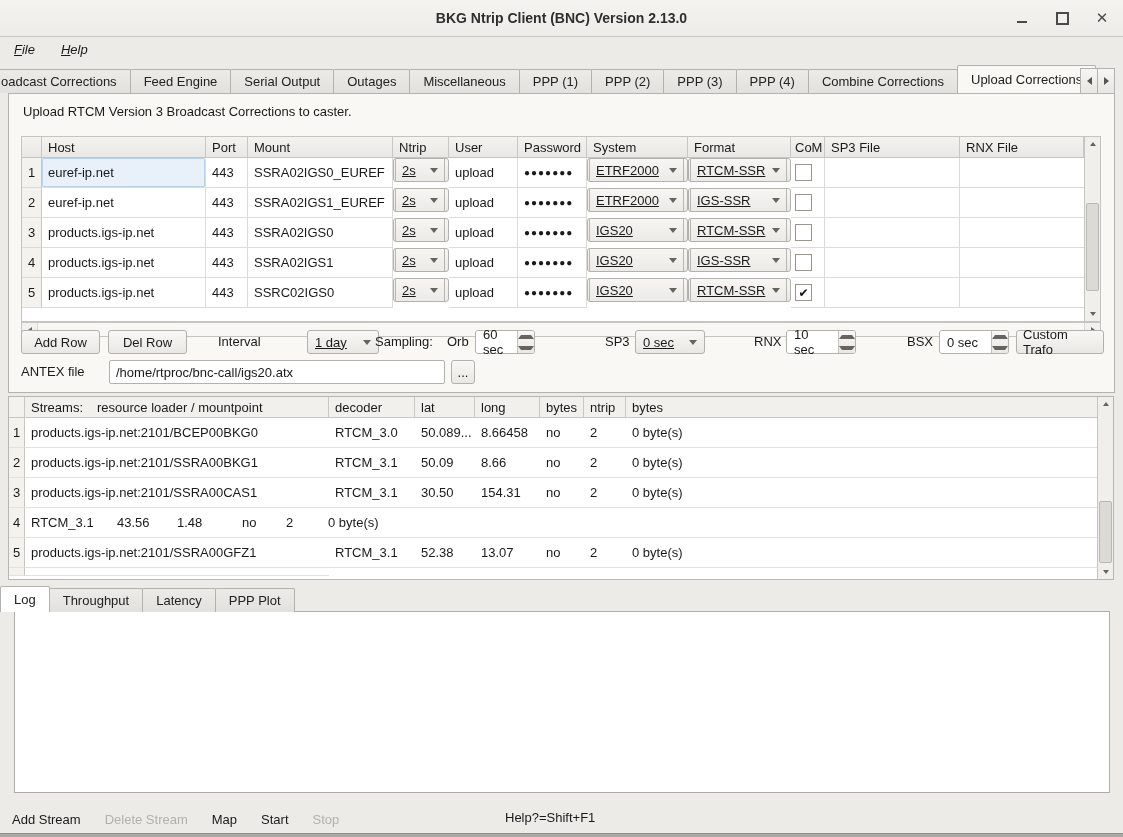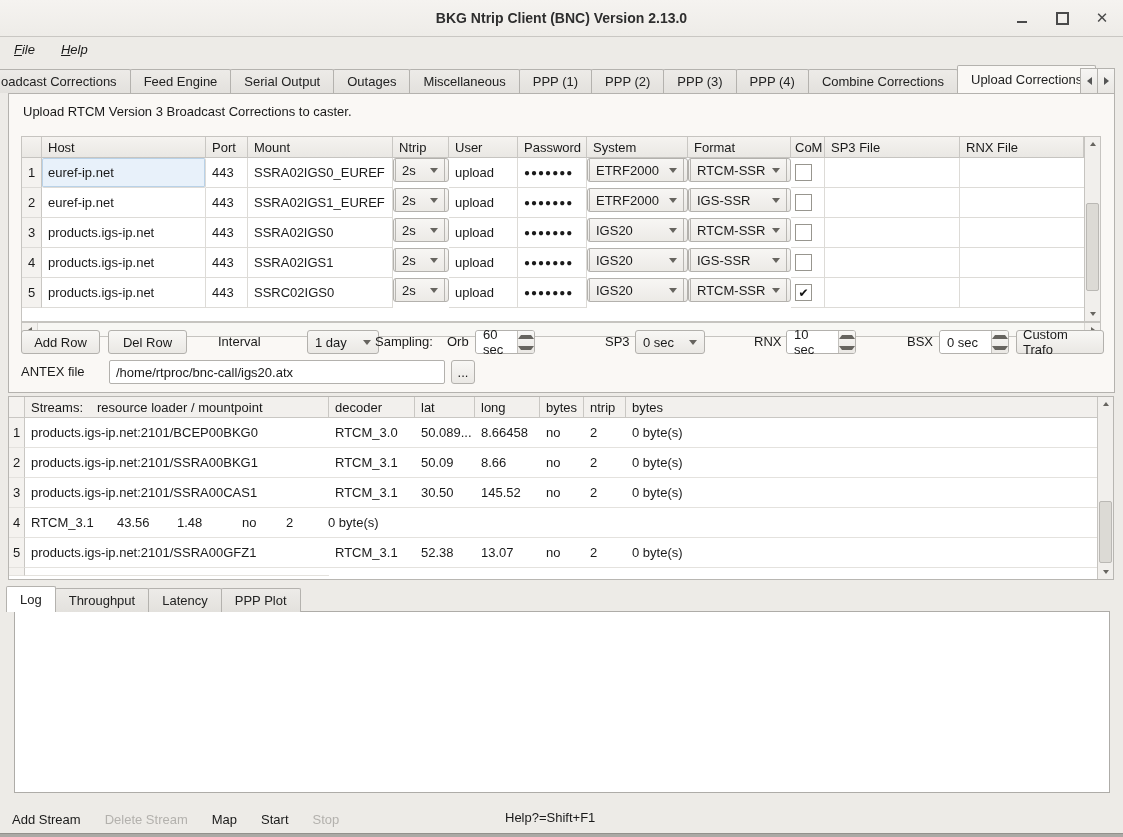--- a/index.html
+++ b/index.html
@@ -76,21 +76,21 @@
   .sb-btn{position:absolute;left:0;width:15px;height:14px;display:flex;align-items:center;justify-content:center;background:#f1efec;}
   .sb-thumb{position:absolute;left:1px;width:13px;background:#dcdad5;border:1px solid #bab8b4;border-radius:2px;box-sizing:border-box;}
   .hscroll{position:absolute;left:12px;top:228px;width:1080px;height:15px;background:#f3f1ee;border:1px solid #c6c4c0;box-sizing:border-box;display:flex;align-items:center;}
   .hs-btn{width:15px;height:13px;display:flex;align-items:center;justify-content:center;}
   .hs-track{flex:1;height:13px;background:#f8f7f4;border-left:1px solid #d8d6d2;border-right:1px solid #d8d6d2;}
   
   .controls{position:absolute;left:0;top:236px;width:1105px;height:26px;}
   .btn{background:linear-gradient(#f8f7f5,#eae8e4);border:1px solid #b3b1ad;border-radius:3px;
     height:24px;display:inline-flex;align-items:center;justify-content:center;padding:0 12px;box-sizing:border-box;}
   .combo{background:linear-gradient(#f8f7f5,#eae8e4);border:1px solid #b3b1ad;border-radius:3px;height:24px;
-    display:inline-flex;align-items:center;justify-content:space-between;padding:0 7px;box-sizing:border-box;}
+    display:inline-flex;align-items:center;justify-content:space-between;padding:0 7px;box-sizing:border-box;text-decoration:underline;}
   .spin{background:#fff;border:1px solid #b3b1ad;border-radius:3px;height:24px;display:inline-flex;align-items:stretch;box-sizing:border-box;}
   .spin .val{padding:0 7px;display:flex;align-items:center;flex:1;background:#fff;border-radius:3px 0 0 3px;}
   .spin .arrows{width:16px;display:flex;flex-direction:column;background:linear-gradient(#f8f7f5,#eae8e4);border-left:1px solid #c3c1bd;border-radius:0 2px 2px 0;}
   .spin .arrows div{flex:1;display:flex;align-items:center;justify-content:center;}
   .ctl{position:absolute;top:0;}
   .lbl{position:absolute;top:4px;}
   
   .antex{position:absolute;left:0;top:266px;width:1105px;height:26px;}
   .antex .field{position:absolute;left:100px;top:0;width:336px;height:24px;background:#fff;border:1px solid #b3b1ad;
     border-radius:2px;display:flex;align-items:center;padding-left:6px;box-sizing:border-box;}
@@ -105,21 +105,21 @@
   .s-mount{width:304px;}
   .sheader .s-mount{display:flex;gap:14px;}
   .s-dec{width:86px;}
   .s-lat{width:60px;}
   .s-long{width:65px;}
   .s-nmea{width:44px;}
   .s-ntrip{width:42px;}
   .s-bytes{flex:1;border-right:none;}
   .srow.partial{height:8px;overflow:hidden;}
   
-  .logtabs{position:absolute;left:6px;top:586px;height:26px;display:flex;align-items:flex-end;}
+  .logtabs{position:absolute;left:0;top:586px;height:26px;display:flex;align-items:flex-end;}
   .logtabs .tab{z-index:1;}
   .logtabs .tab.active{height:25px;line-height:25px;background:#fff;z-index:2;}
   .logarea{position:absolute;left:14px;top:611px;width:1096px;height:182px;background:#fff;border:1px solid #aeaca8;box-sizing:border-box;}
   
   .bottombar{position:absolute;left:0;top:806px;width:1123px;height:26px;display:flex;align-items:center;padding-left:12px;gap:24px;}
   .bb-action{white-space:nowrap;}
   .bb-action.disabled{color:#b3b1ad;}
   .bb-help{position:absolute;left:505px;top:4px;}
   .bottom-strip{position:absolute;left:0;top:833px;width:1123px;height:4px;background:#aba9a5;border-top:1px solid #93918d;}
 </style>
@@ -463,21 +463,21 @@
           <div class="scell s-long">8.66</div>
           <div class="scell s-nmea">no</div>
           <div class="scell s-ntrip">2</div>
           <div class="scell s-bytes">0 byte(s)</div>
         </div>
         <div class="srow">
           <div class="scell s-num">3</div>
           <div class="scell s-mount">products.igs-ip.net:2101/SSRA00CAS1</div>
           <div class="scell s-dec">RTCM_3.1</div>
           <div class="scell s-lat">30.50</div>
-          <div class="scell s-long">145.52</div>
+          <div class="scell s-long">154.31</div>
           <div class="scell s-nmea">no</div>
           <div class="scell s-ntrip">2</div>
           <div class="scell s-bytes">0 byte(s)</div>
         </div>
         <div class="srow">
           <div class="scell s-num">4</div>
           <div class="scell s-dec">RTCM_3.1</div>
           <div class="scell s-lat">43.56</div>
           <div class="scell s-long">1.48</div>
           <div class="scell s-nmea">no</div>

